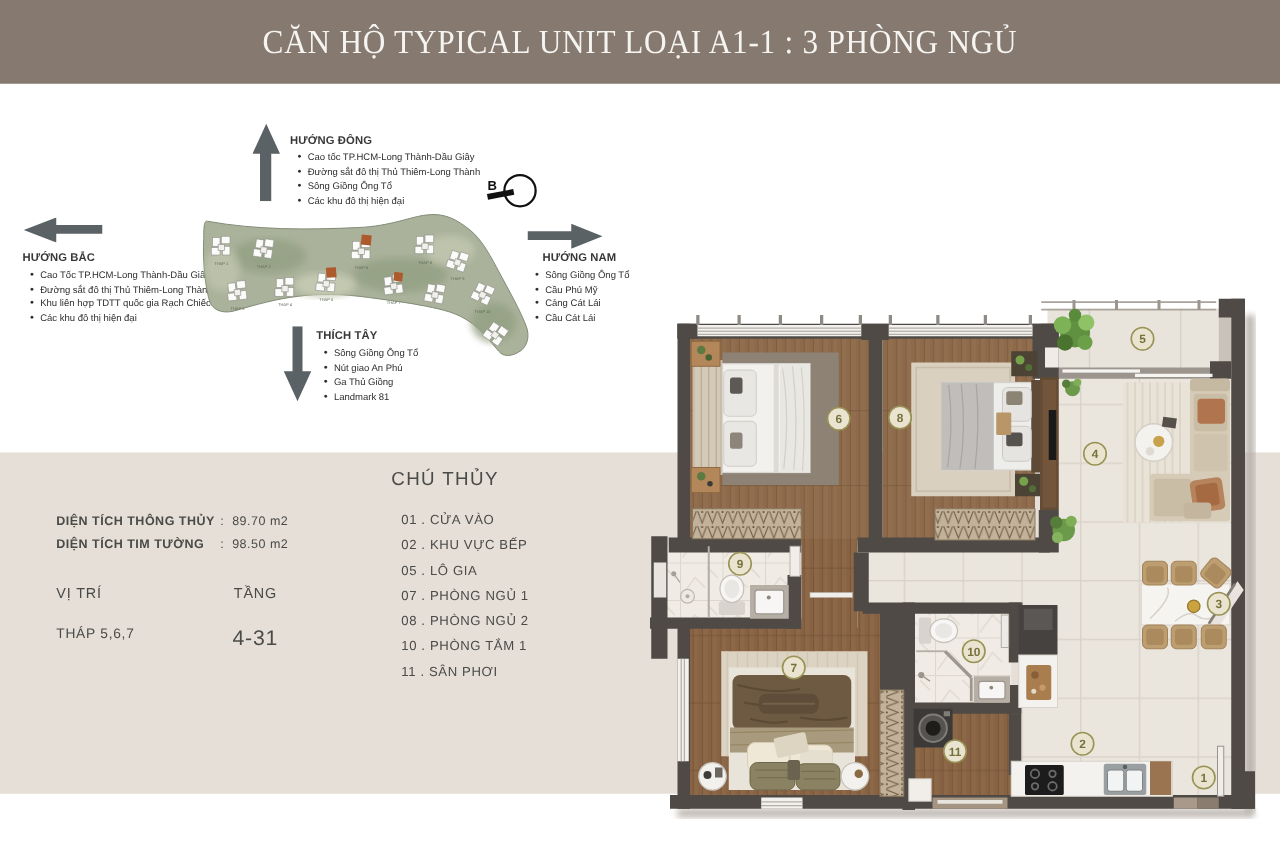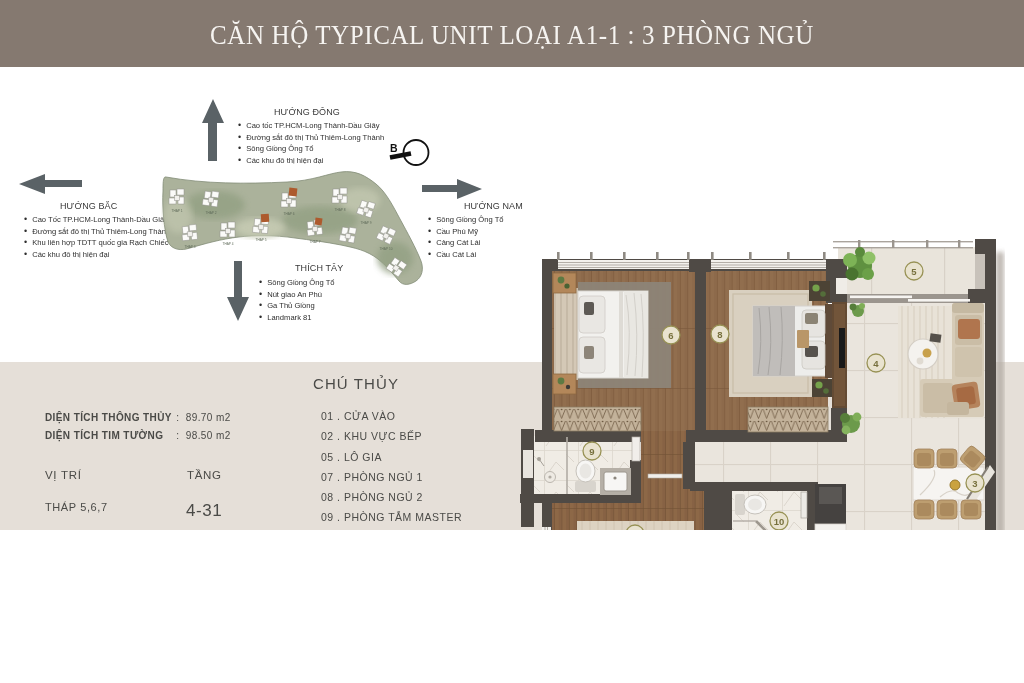--- a/index.html
+++ b/index.html
@@ -1,21 +1,21 @@
 <!DOCTYPE html>
 <html><head>
 <meta charset="utf-8">
 <style>
   html,body{margin:0;padding:0;}
-  .page{position:relative;width:1024px;height:530px;background:#ffffff;overflow:hidden;font-family:"Liberation Sans",sans-serif;}
+  .page{position:relative;width:1024px;height:683px;background:#ffffff;overflow:hidden;font-family:"Liberation Sans",sans-serif;}
   .abs{position:absolute;}
   .hdr{left:0;top:0;width:1024px;height:67px;background:#857970;}
   .hdr span{position:absolute;left:0;top:21px;width:1024px;text-align:center;font-family:"Liberation Serif",serif;font-size:25px;letter-spacing:0.6px;color:#f6f4f1;font-weight:400;transform:scaleY(1.08);transform-origin:center;}
   .beige{left:0;top:362px;width:1024px;height:273px;background:#e5dfd8;}
-  .dirh{font-size:9px;font-weight:normal;color:#383838;letter-spacing:.1px;white-space:nowrap;margin-left:42px;}
+  .dirh{font-size:9px;font-weight:bold;color:#383838;letter-spacing:.1px;white-space:nowrap;}
   .dirl{font-size:7.6px;color:#2e2e2e;line-height:11.6px;white-space:nowrap;}
   .dirl div:before{content:"\2022";margin-right:5px;font-size:9px;}
   .ap{color:#4a4a47;}
 </style>
 </head>
 <body>
 <div class="page">
 
   <div class="abs hdr">
       <span>CĂN HỘ TYPICAL UNIT LOẠI A1-1 : 3 PHÒNG NGỦ</span>
@@ -46,21 +46,21 @@
     <div>Cao tốc TP.HCM-Long Thành-Dầu Giây</div>
     <div>Đường sắt đô thị Thủ Thiêm-Long Thành</div>
     <div>Sông Giồng Ông Tổ</div>
     <div>Các khu đô thị hiện đại</div>
   </div>
 
   <svg class="abs" style="left:422px;top:179px" width="60" height="20">
       <path d="M0 6 L35 6 L35 0 L60 10 L35 20 L35 13 L0 13 Z" fill="#5a6266"></path>
     </svg>
 
-  <div class="abs dirh" style="left:422px;top:201px">HƯỚNG NAM</div>
+  <div class="abs dirh" style="left:434px;top:201px">HƯỚNG NAM</div>
 
   <div class="abs dirl" style="left:428px;top:214px">
     <div>Sông Giồng Ông Tổ</div>
     <div>Cầu Phú Mỹ</div>
     <div>Cảng Cát Lái</div>
     <div>Cầu Cát Lái</div>
   </div>
 
   <svg class="abs" style="left:227px;top:261px" width="22" height="60">
       <path d="M7 0 L7 36 L0 36 L11 60 L22 36 L15 36 L15 0 Z" fill="#5a6266"></path>
@@ -147,22 +147,22 @@
   <div class="abs ap" style="left:186px;top:501px;font-size:17px;letter-spacing:.6px">4-31</div>
 
   <div class="abs ap" style="left:313px;top:375px;font-size:15px;letter-spacing:1.1px">CHÚ THỦY</div>
 
   <div class="abs ap" style="left:321px;top:406px;font-size:10.5px;letter-spacing:.5px;line-height:20.3px">
     <div>01 . CỬA VÀO</div>
     <div>02 . KHU VỰC BẾP</div>
     <div>05 . LÔ GIA</div>
     <div>07 . PHÒNG NGỦ 1</div>
     <div>08 . PHÒNG NGỦ 2</div>
-    <div>09 . PHÒNG TẮM MASTER</div>
     <div>10 . PHÒNG TẮM 1</div>
+    <div>11 . SÂN PHƠI</div>
   </div>
 
   <svg id="plan" class="abs" style="left:515px;top:233px" width="495" height="432" viewBox="515 233 495 432">
   <defs>
     <filter id="sh">
           <feGaussianBlur stdDeviation="2.5"></feGaussianBlur>
         </filter>
     <pattern id="wd" width="7.4" height="60" patternUnits="userSpaceOnUse">
       <rect width="7.4" height="60" fill="#8d6a4b"></rect>
       <rect width="3.7" height="60" fill="#937050" opacity="0.55"></rect>

